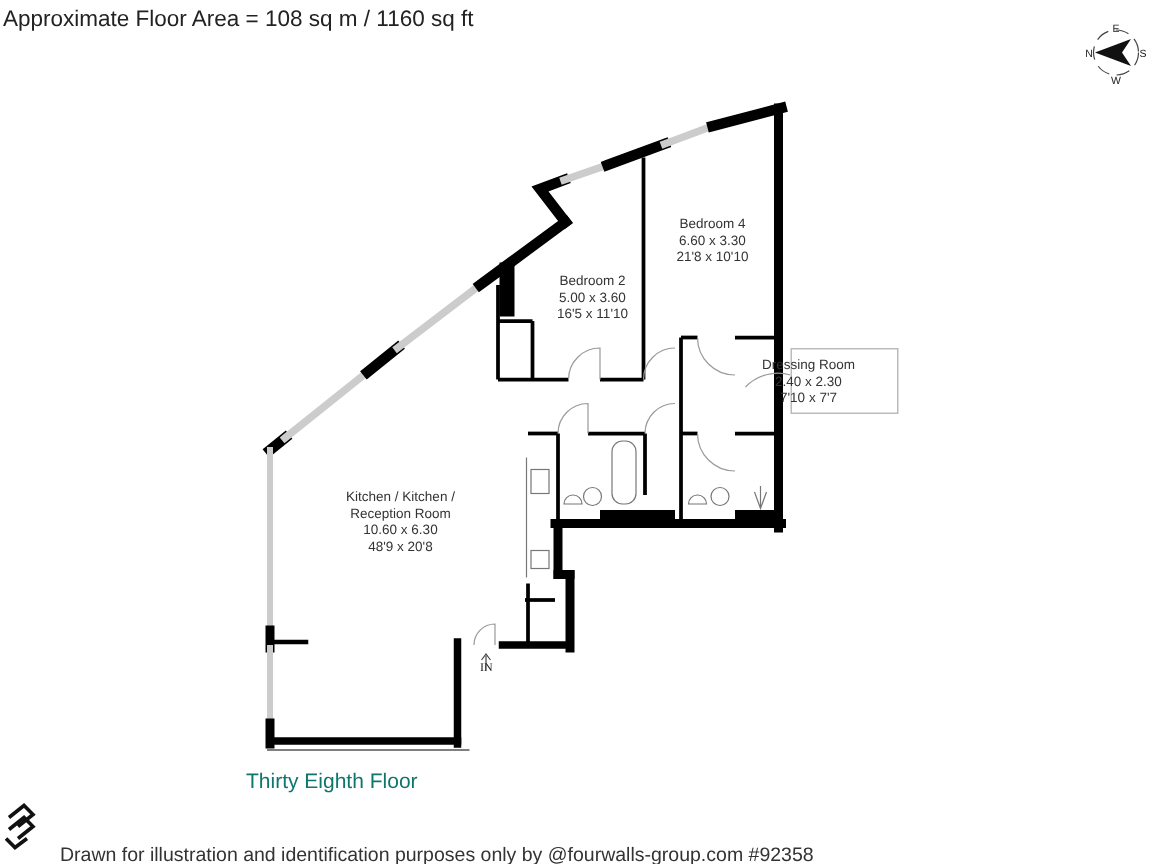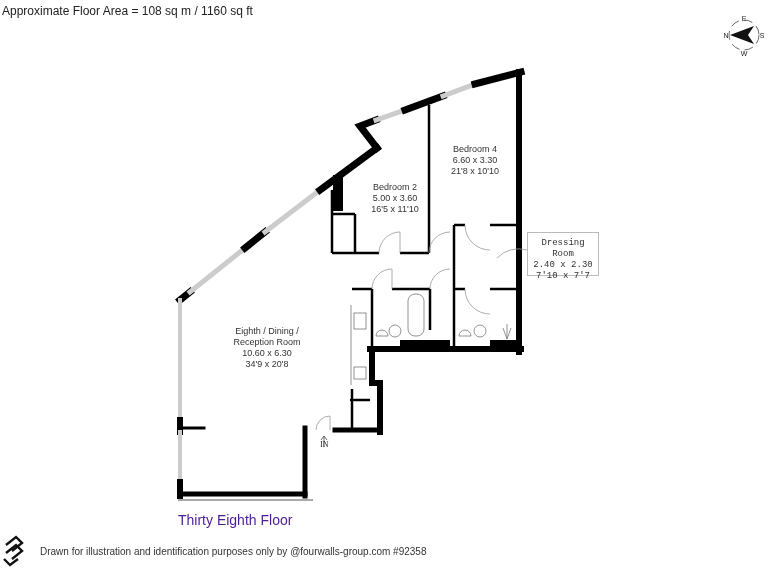--- a/index.html
+++ b/index.html
@@ -1,22 +1,22 @@
 <!DOCTYPE html>
 <html><head>
 <meta charset="utf-8">
 <style>
   html, body { margin:0; padding:0; background:#ffffff; }
   body { width:768px; height:576px; position:relative; overflow:hidden; font-family:"Liberation Sans", sans-serif; color:#222; }
-  .area-text { position:absolute; left:2px; top:4px; font-size:12px; color:#222; }
+  .area-text { position:absolute; left:2px; top:4px; font-size:15px; color:#222; }
   .compass { position:absolute; left:718px; top:10px; width:50px; height:54px; }
   .plan { position:absolute; left:0; top:0; width:768px; height:576px; }
   .room-label { position:absolute; text-align:center; font-size:9px; line-height:11px; color:#333; }
-  .floor-title { position:absolute; left:178px; top:512px; font-size:14px; color:#4c1d95; }
-  .footer { position:absolute; left:40px; top:546px; font-size:10px; color:#333; }
+  .floor-title { position:absolute; left:164px; top:512px; font-size:14px; color:#0f766e; }
+  .footer { position:absolute; left:40px; top:562px; font-size:13px; color:#333; }
   .logo { position:absolute; left:2px; top:533px; width:24px; height:34px; }
   .dressing-box { position:absolute; left:527px; top:232px; width:70px; height:42px; border:1px solid #bbb; background:#fff; }
   .in-label { position:absolute; left:320px; top:440px; font-size:8px; color:#222;font-family:Liberation Serif, serif; }
 </style>
 </head>
 <body>
 
 <div class="area-text">Approximate Floor Area = 108 sq m / 1160 sq ft</div>
 
 <svg class="compass" viewBox="0 0 50 54">
@@ -123,31 +123,31 @@
   <div>21'8 x 10'10</div>
 </div>
 
 <div class="room-label" style="left:360px; top:182px; width:70px;text-align:center;">
   <div>Bedroom 2</div>
   <div>5.00 x 3.60</div>
   <div>16'5 x 11'10</div>
 </div>
 
 <div class="dressing-box"></div>
-<div class="room-label" style="left:528px; top:238px; width:70px;font-family:Liberation Mono, monospace;">
+<div class="room-label" style="left:504px; top:238px; width:70px;">
   <div>Dressing Room</div>
   <div>2.40 x 2.30</div>
   <div>7'10 x 7'7</div>
 </div>
 
 <div class="room-label" style="left:222px; top:326px; width:90px;">
-  <div>Eighth / Dining /</div>
+  <div>Kitchen / Kitchen /</div>
   <div>Reception Room</div>
   <div>10.60 x 6.30</div>
-  <div>34'9 x 20'8</div>
+  <div>48'9 x 20'8</div>
 </div>
 
 <div class="in-label">IN</div>
 
 <div class="floor-title">Thirty Eighth Floor</div>
 
 <svg class="logo" viewBox="0 0 24 34">
   <g fill="none" stroke="#111" stroke-width="2.4" stroke-linejoin="miter">
     <polyline points="4,12 14,4 20,10 10,18"></polyline>
     <polyline points="4,20 14,12 20,18 10,26"></polyline>

